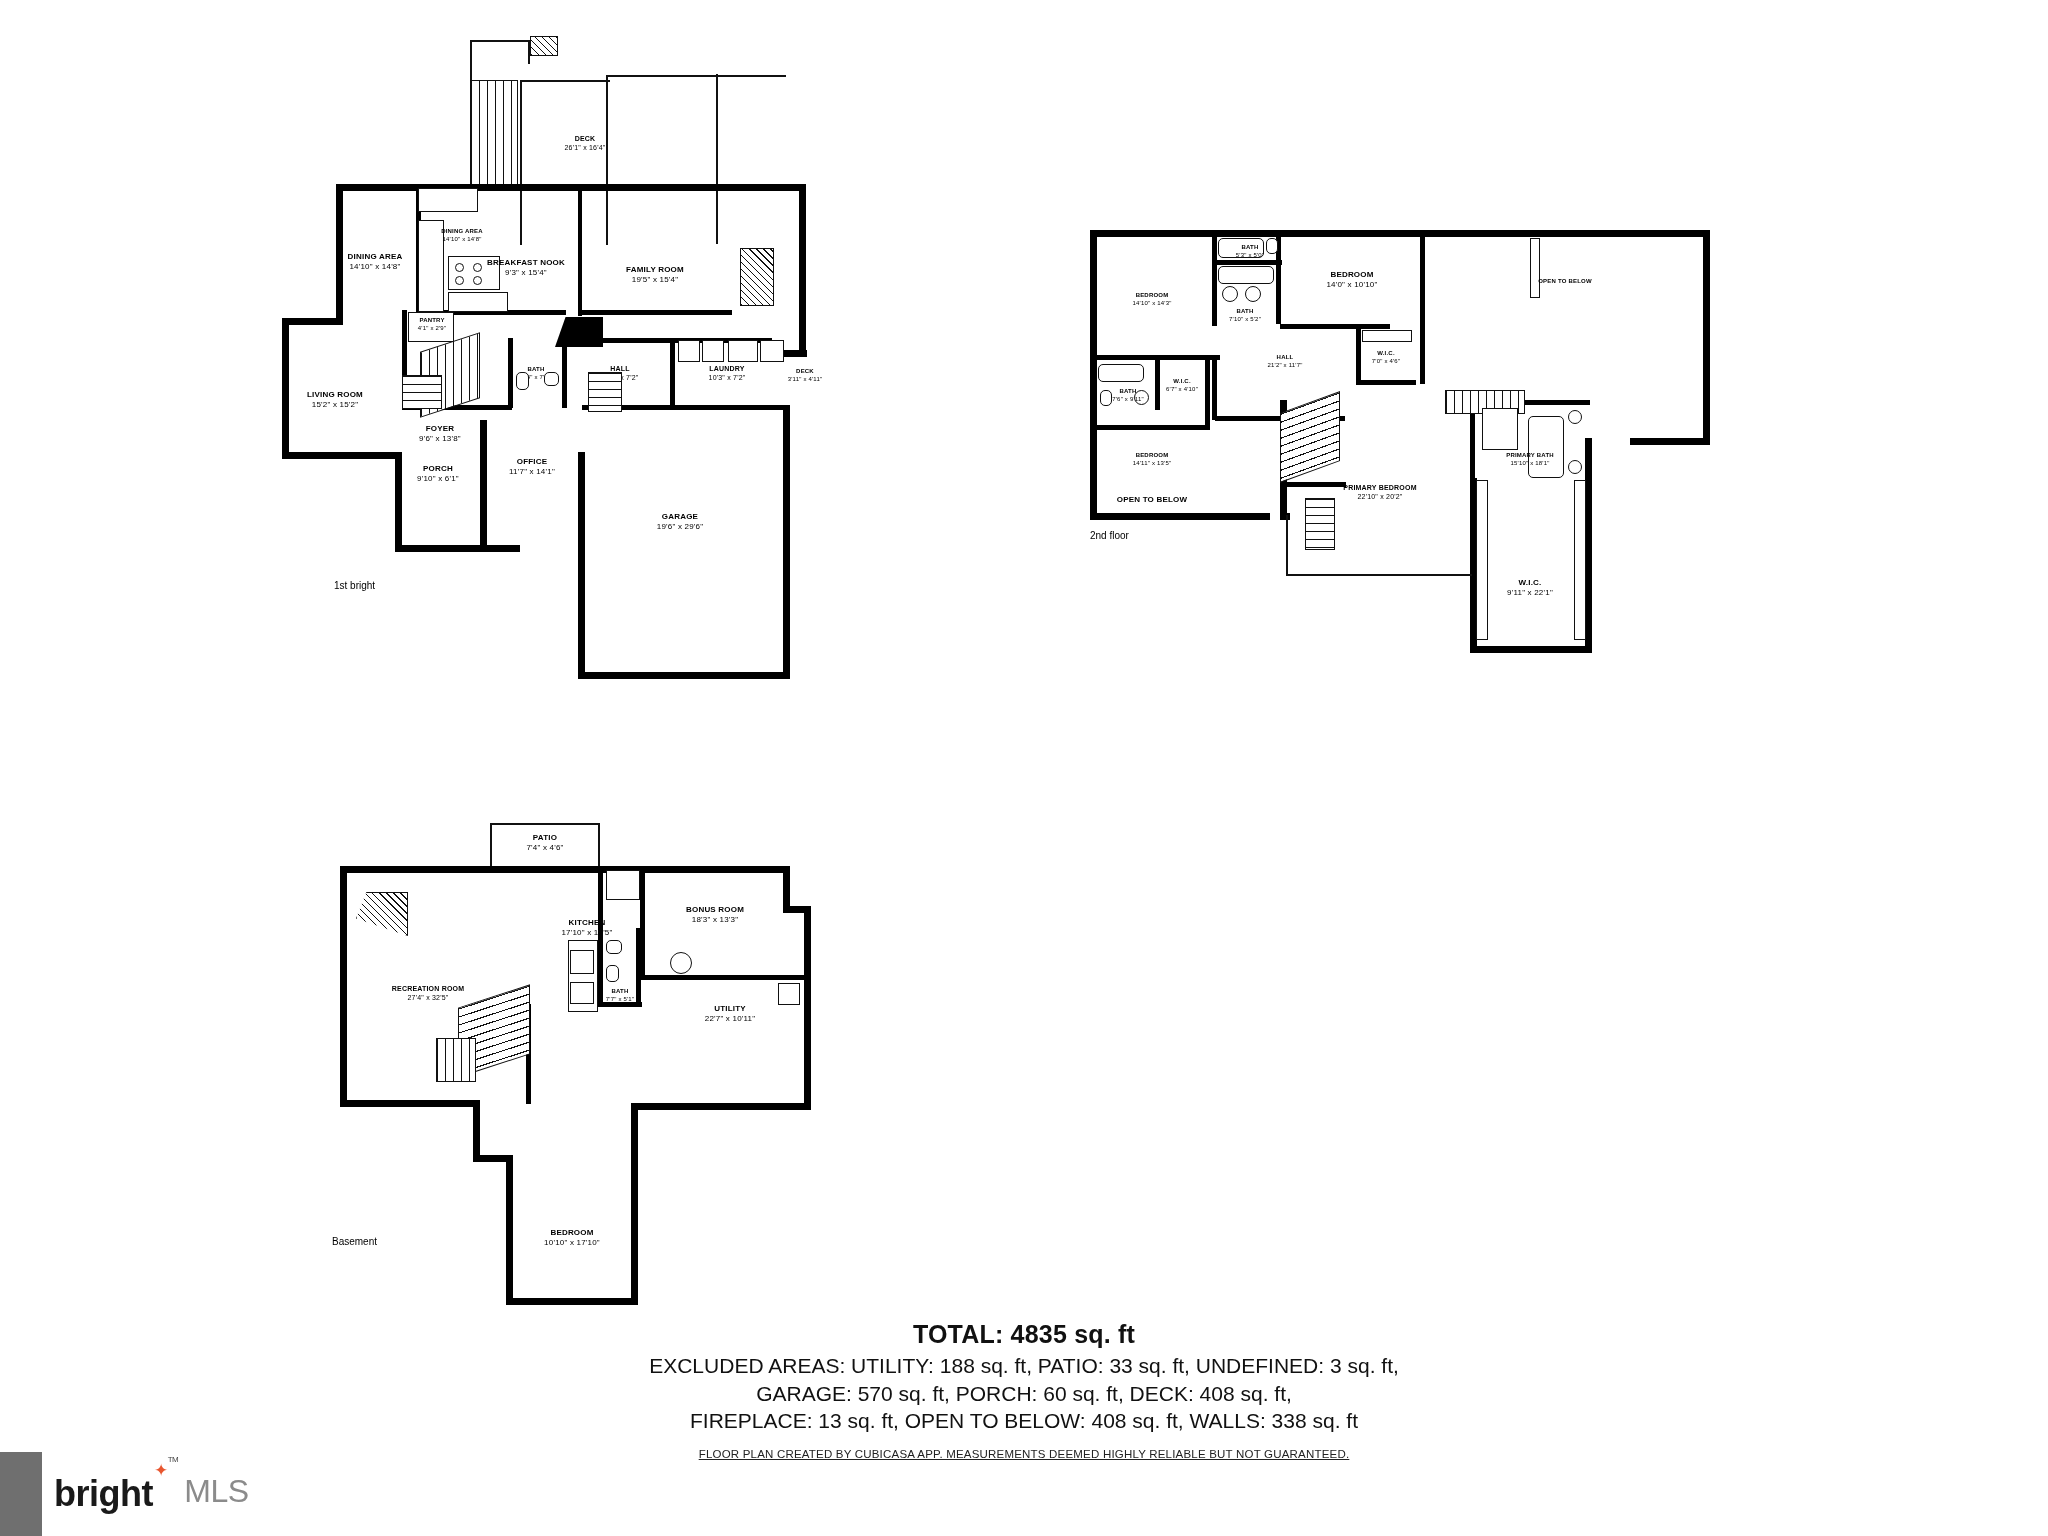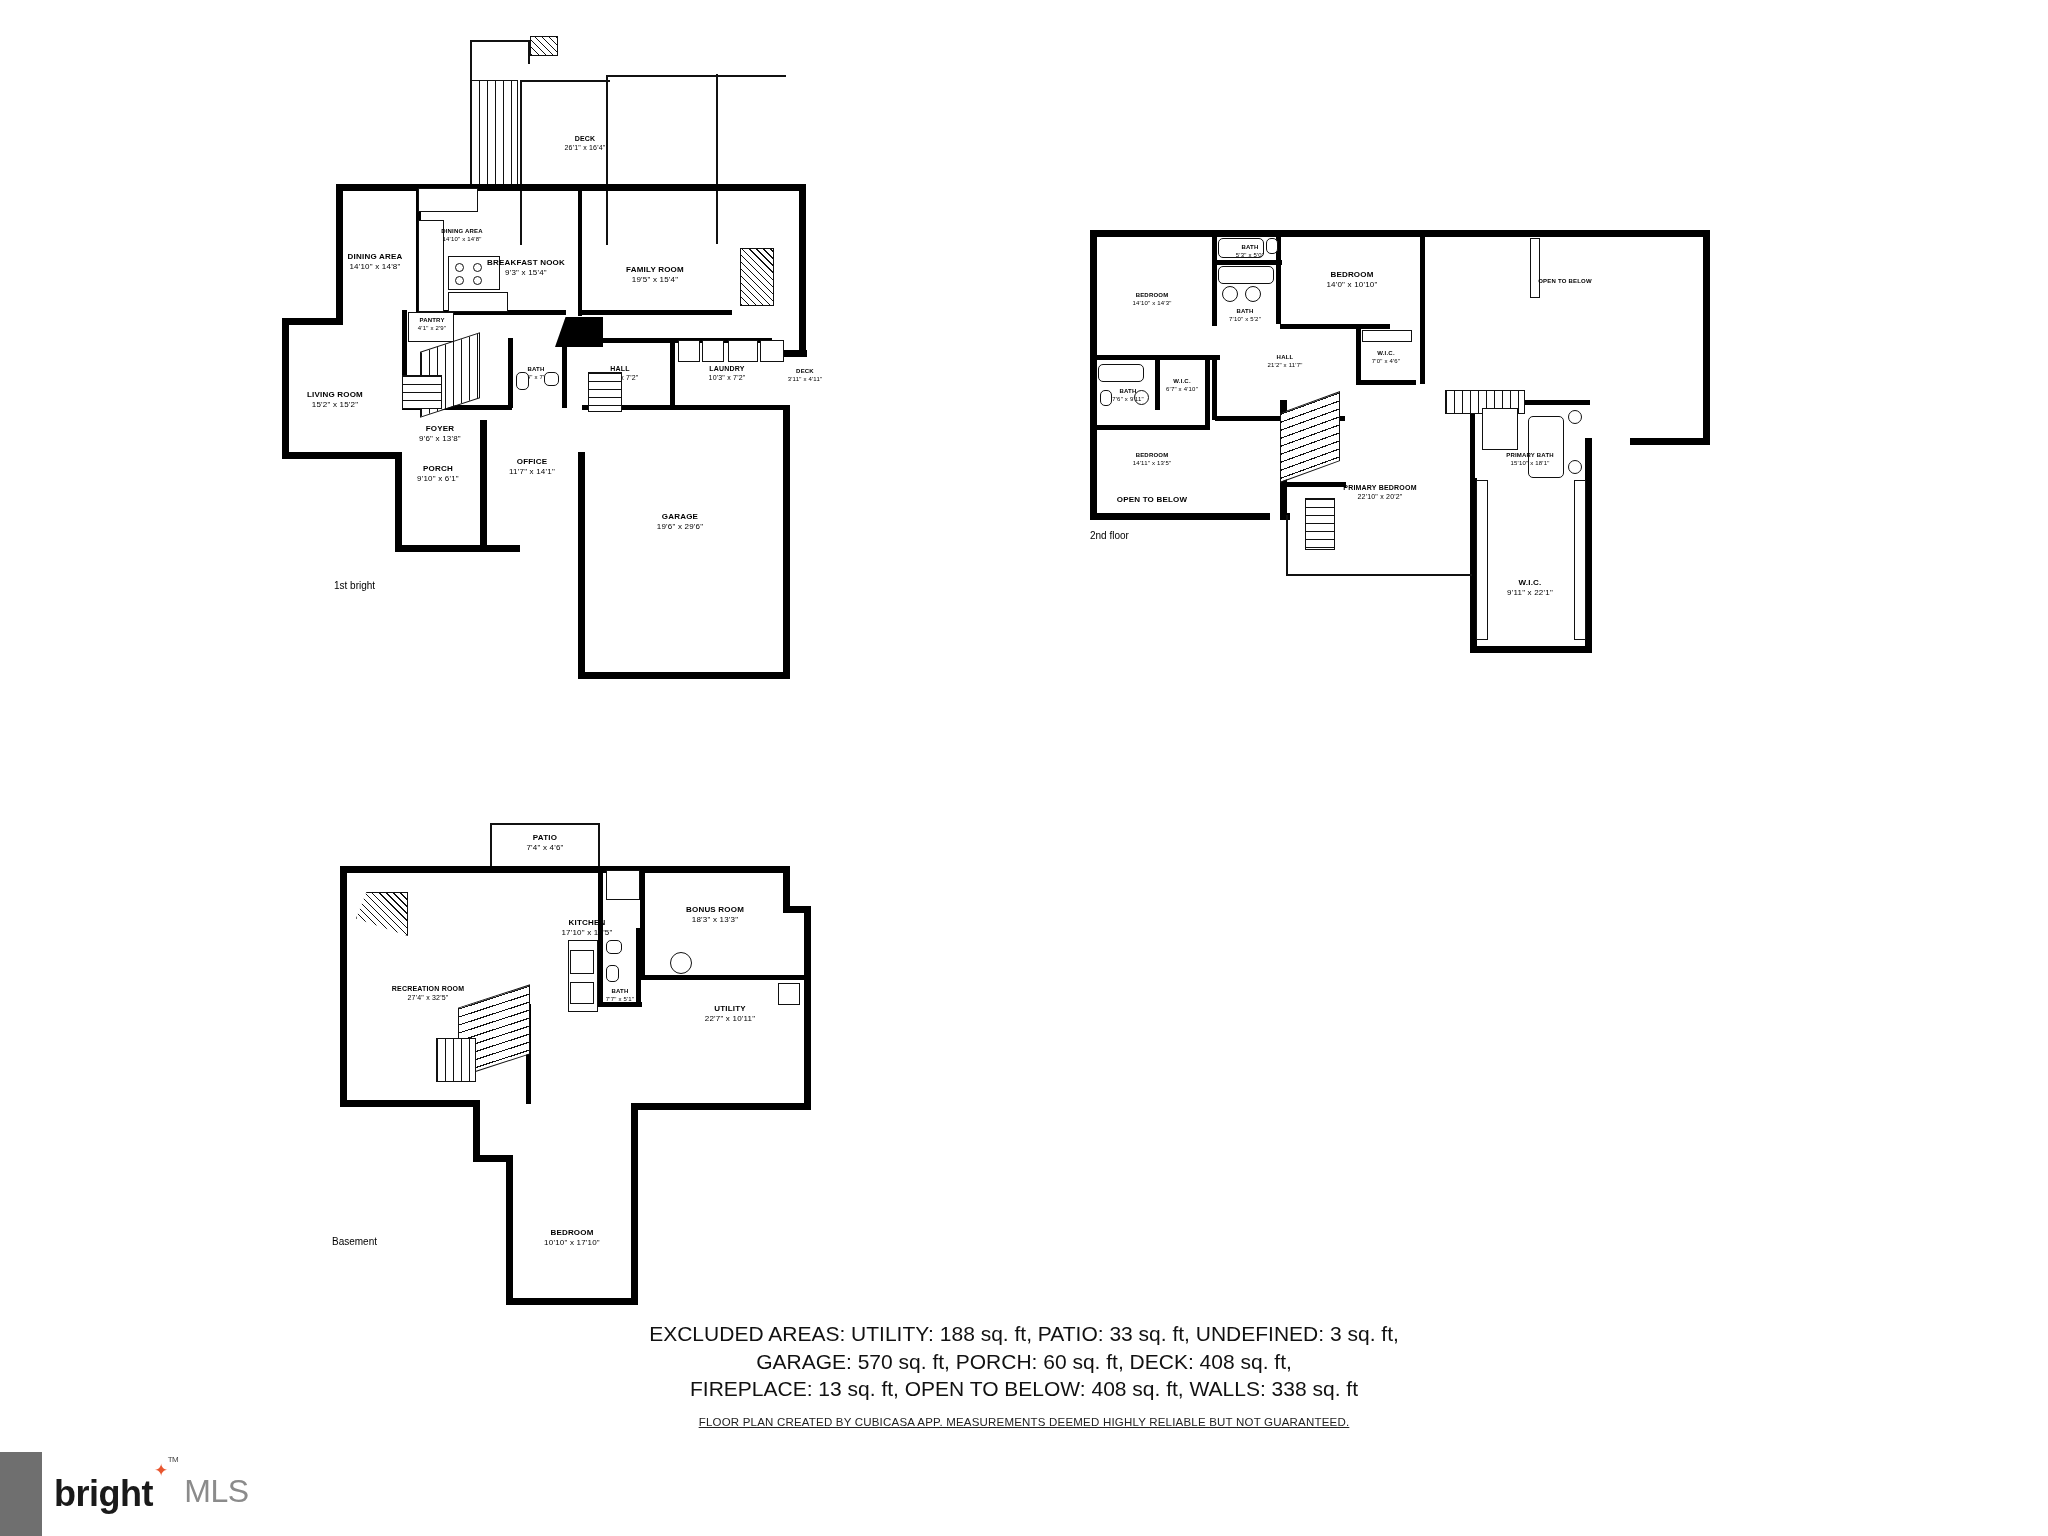--- a/index.html
+++ b/index.html
@@ -494,20 +494,21 @@
     </div>
     <div class="label sz8" style="left:232px; top:428px;">
       <span class="name">BEDROOM</span>
       <span class="dim">10'10" x 17'10"</span>
     </div>
 
     <div class="floor-caption" style="left:-8px; top:436px;">Basement</div>
   </div>
 
   <div id="summary" style="top:1320px;">
+    <div class="total">TOTAL: 4835 sq. ft</div>
     <div class="line">EXCLUDED AREAS: UTILITY: 188 sq. ft, PATIO: 33 sq. ft, UNDEFINED: 3 sq. ft,</div>
     <div class="line">GARAGE: 570 sq. ft, PORCH: 60 sq. ft, DECK: 408 sq. ft,</div>
     <div class="line">FIREPLACE: 13 sq. ft, OPEN TO BELOW: 408 sq. ft, WALLS: 338 sq. ft</div>
     <div class="credit">FLOOR PLAN CREATED BY CUBICASA APP. MEASUREMENTS DEEMED HIGHLY RELIABLE BUT NOT GUARANTEED.</div>
   </div>
 
   <div id="logo">
     <div class="swatch"></div>
     <div class="txt">
       <span class="b1">bright</span>

